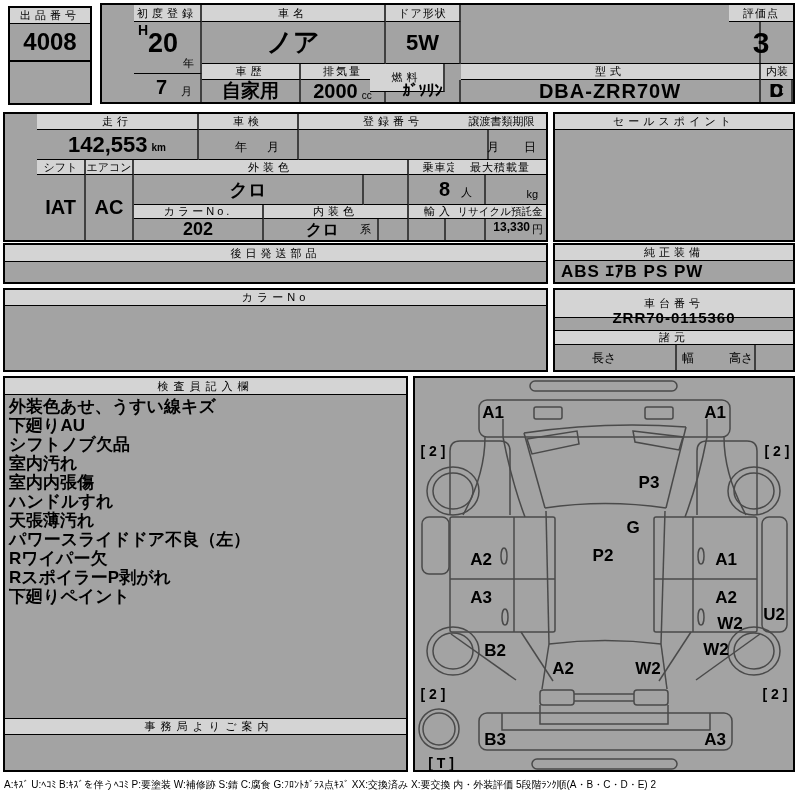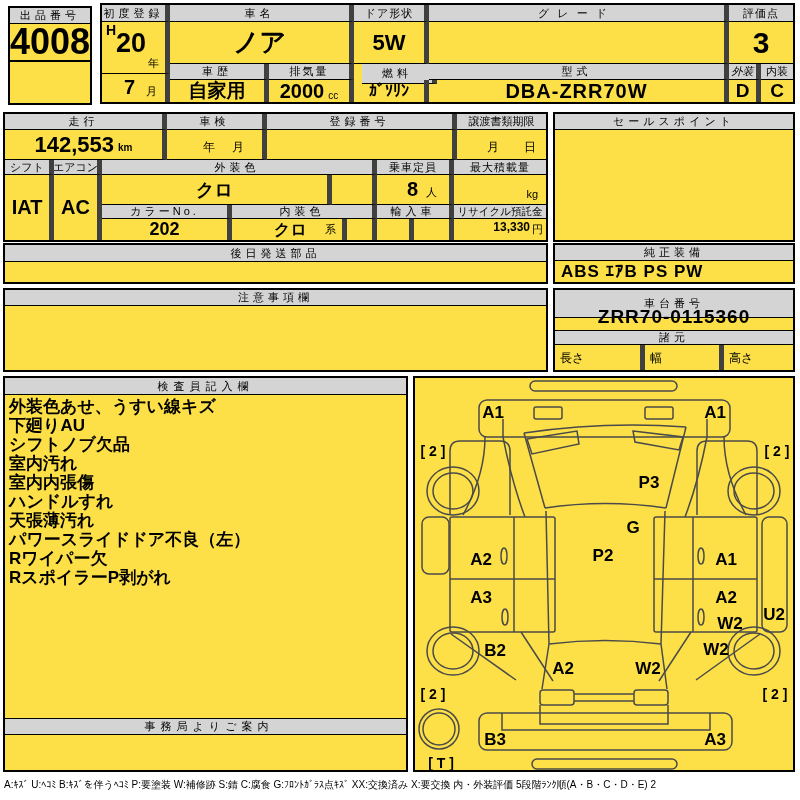--- a/index.html
+++ b/index.html
@@ -1,71 +1,70 @@
 <!DOCTYPE html>
 <html><head>
 <meta charset="utf-8">
 <style>
   html,body{margin:0;padding:0;background:#fff;}
   #sheet{position:relative;width:800px;height:800px;background:#fff;
          font-family:"Liberation Sans","DejaVu Sans",sans-serif;color:#000;}
   .abs{position:absolute;box-sizing:border-box;}
-  .bx{position:absolute;box-sizing:border-box;border:2px solid #000;background:#fde047;}
+  .bx{position:absolute;box-sizing:border-box;border:2px solid #000;background:#a3a3a3;}
   .hd{background:#d4d4d4;font-size:11px;letter-spacing:4px;display:flex;align-items:center;justify-content:center;border-bottom:1px solid #000;white-space:nowrap;overflow:hidden;}
   .hd0{letter-spacing:0px;}
   .c{display:flex;align-items:center;justify-content:center;}
-  .br{border-right:5px solid #404040;}
+  .br{border-right:2px solid #404040;margin-left:32px;}
   .bb{border-bottom:1px solid #000;}
   .b{font-weight:bold;}
   svg text{font-family:"Liberation Sans","DejaVu Sans",sans-serif;font-weight:bold;fill:#000;}
 </style>
 </head>
 <body>
 
 <div id="sheet">
 
   <div class="bx" style="left:8px;top:6px;width:84px;height:99px;">
     <div class="abs hd" style="left:0;top:0;width:80px;height:16px;">出品番号</div>
-    <div class="abs c b" style="left:0;top:16px;width:80px;height:38px;font-size:36px;border-bottom:2px solid #000;">4008</div>
+    <div class="abs c b" style="left:0;top:16px;width:80px;height:38px;font-size:24px;border-bottom:2px solid #000;">4008</div>
   </div>
 
   <div class="bx" style="left:100px;top:3px;width:695px;height:101px;">
     <div class="abs hd br" style="left:0;top:0;width:68px;height:17px;">初度登録</div>
     <div class="abs br bb" style="left:0;top:17px;width:68px;height:52px;">
       <span class="abs b" style="left:4px;top:0px;font-size:14px;">H</span>
       <span class="abs b" style="left:14px;top:6px;font-size:27px;">20</span>
       <span class="abs" style="right:6px;bottom:2px;font-size:11px;">年</span>
     </div>
     <div class="abs br" style="left:0;top:69px;width:68px;height:28px;">
       <span class="abs b" style="left:22px;top:2px;font-size:20px;">7</span>
       <span class="abs" style="right:8px;bottom:3px;font-size:11px;">月</span>
     </div>
 
     <div class="abs hd br" style="left:68px;top:0;width:184px;height:17px;">車名</div>
     <div class="abs c b br bb" style="left:68px;top:17px;width:184px;height:42px;font-size:26px;">ノア</div>
 
     <div class="abs hd br" style="left:252px;top:0;width:75px;height:17px;letter-spacing:1px;">ドア形状</div>
     <div class="abs c b br bb" style="left:252px;top:17px;width:75px;height:42px;font-size:22px;">5W</div>
 
-    <div class="abs hd br" style="left:327px;top:0;width:300px;height:17px;letter-spacing:8px;">グレード</div>
     <div class="abs c b br bb" style="left:327px;top:17px;width:300px;height:42px;font-size:20px;"></div>
 
     <div class="abs hd" style="left:627px;top:0;width:64px;height:17px;letter-spacing:1px;">評価点</div>
     <div class="abs c b bb" style="left:627px;top:17px;width:64px;height:42px;font-size:30px;">3</div>
 
     <div class="abs hd br" style="left:68px;top:59px;width:99px;height:16px;">車歴</div>
     <div class="abs c b br" style="left:68px;top:75px;width:99px;height:22px;font-size:19px;">自家用</div>
 
     <div class="abs hd br" style="left:167px;top:59px;width:85px;height:16px;letter-spacing:2px;">排気量</div>
     <div class="abs c br" style="left:167px;top:75px;width:85px;height:22px;">
       <span class="b" style="font-size:20px;">2000</span>
       <span style="font-size:10px;margin-left:4px;margin-top:8px;">cc</span>
     </div>
 
-    <div class="abs hd br" style="left:260px;top:59px;width:75px;height:20px;">燃料</div>
+    <div class="abs hd br" style="left:236px;top:59px;width:75px;height:28px;">燃料</div>
     <div class="abs c b br" style="left:252px;top:75px;width:75px;height:22px;font-size:16px;">ｶﾞｿﾘﾝ</div>
 
     <div class="abs hd br" style="left:327px;top:59px;width:300px;height:16px;">型式</div>
     <div class="abs c b br" style="left:327px;top:75px;width:300px;height:22px;font-size:20px;letter-spacing:1px;">DBA-ZRR70W</div>
 
     <div class="abs hd br" style="left:627px;top:59px;width:32px;height:16px;letter-spacing:0;font-style:italic;">外装</div>
     <div class="abs c b br" style="left:627px;top:75px;width:32px;height:22px;font-size:19px;">D</div>
     <div class="abs hd" style="left:659px;top:59px;width:32px;height:16px;letter-spacing:0;">内装</div>
     <div class="abs c b" style="left:659px;top:75px;width:32px;height:22px;font-size:19px;">C</div>
   </div>
@@ -134,45 +133,46 @@
   <div class="bx" style="left:3px;top:243px;width:545px;height:41px;">
     <div class="abs hd" style="left:0;top:0;width:541px;height:17px;">後日発送部品</div>
   </div>
 
   <div class="bx" style="left:553px;top:243px;width:242px;height:41px;">
     <div class="abs hd" style="left:0;top:0;width:238px;height:16px;">純正装備</div>
     <div class="abs b" style="left:6px;top:17px;width:230px;height:20px;font-size:17px;letter-spacing:1px;">ABS ｴｱB PS PW</div>
   </div>
 
   <div class="bx" style="left:3px;top:288px;width:545px;height:84px;">
-    <div class="abs hd" style="left:0;top:0;width:541px;height:16px;">注意事項欄</div>
+    <div class="abs hd" style="left:0;top:0;width:541px;height:16px;">カラーNo</div>
   </div>
 
   <div class="bx" style="left:553px;top:288px;width:242px;height:84px;">
     <div class="abs hd" style="left:0;top:0;width:238px;height:28px;">車台番号</div>
-    <div class="abs c b bb" style="left:0;top:14px;width:238px;height:27px;font-size:19px;letter-spacing:1px;">ZRR70-0115360</div>
+    <div class="abs c b bb" style="left:0;top:14px;width:238px;height:27px;font-size:15px;letter-spacing:1px;">ZRR70-0115360</div>
     <div class="abs hd" style="left:0;top:41px;width:238px;height:14px;">諸元</div>
     <div class="abs br" style="left:0;top:55px;width:90px;height:25px;font-size:12px;padding:5px 0 0 5px;">長さ</div>
     <div class="abs br" style="left:90px;top:55px;width:79px;height:25px;font-size:12px;padding:5px 0 0 5px;">幅</div>
     <div class="abs" style="left:169px;top:55px;width:69px;height:25px;font-size:12px;padding:5px 0 0 5px;">高さ</div>
   </div>
 
   <div class="bx" style="left:3px;top:376px;width:405px;height:396px;">
     <div class="abs hd" style="left:0;top:0;width:401px;height:17px;letter-spacing:5px;">検査員記入欄</div>
     <div class="abs b" style="left:4px;top:19px;width:393px;font-size:17px;line-height:19px;">
       <div>外装色あせ、うすい線キズ</div>
       <div>下廻りAU</div>
       <div>シフトノブ欠品</div>
       <div>室内汚れ</div>
       <div>室内内張傷</div>
       <div>ハンドルすれ</div>
       <div>天張薄汚れ</div>
       <div>パワースライドドア不良（左）</div>
       <div>Rワイパー欠</div>
       <div>RスポイラーP剥がれ</div>
+      <div>下廻りペイント</div>
     </div>
     <div class="abs hd" style="left:0;top:340px;width:401px;height:17px;border-top:1px solid #000;letter-spacing:5px;padding-left:7px;">事務局よりご案内</div>
   </div>
 
   <div class="bx" style="left:413px;top:376px;width:382px;height:396px;">
     <svg width="378" height="392" viewBox="0 0 378 392">
       <g fill="none" stroke="#4a4a4a" stroke-width="1.5">
 
         <rect x="115" y="3" width="147" height="10" rx="5"></rect>
 

